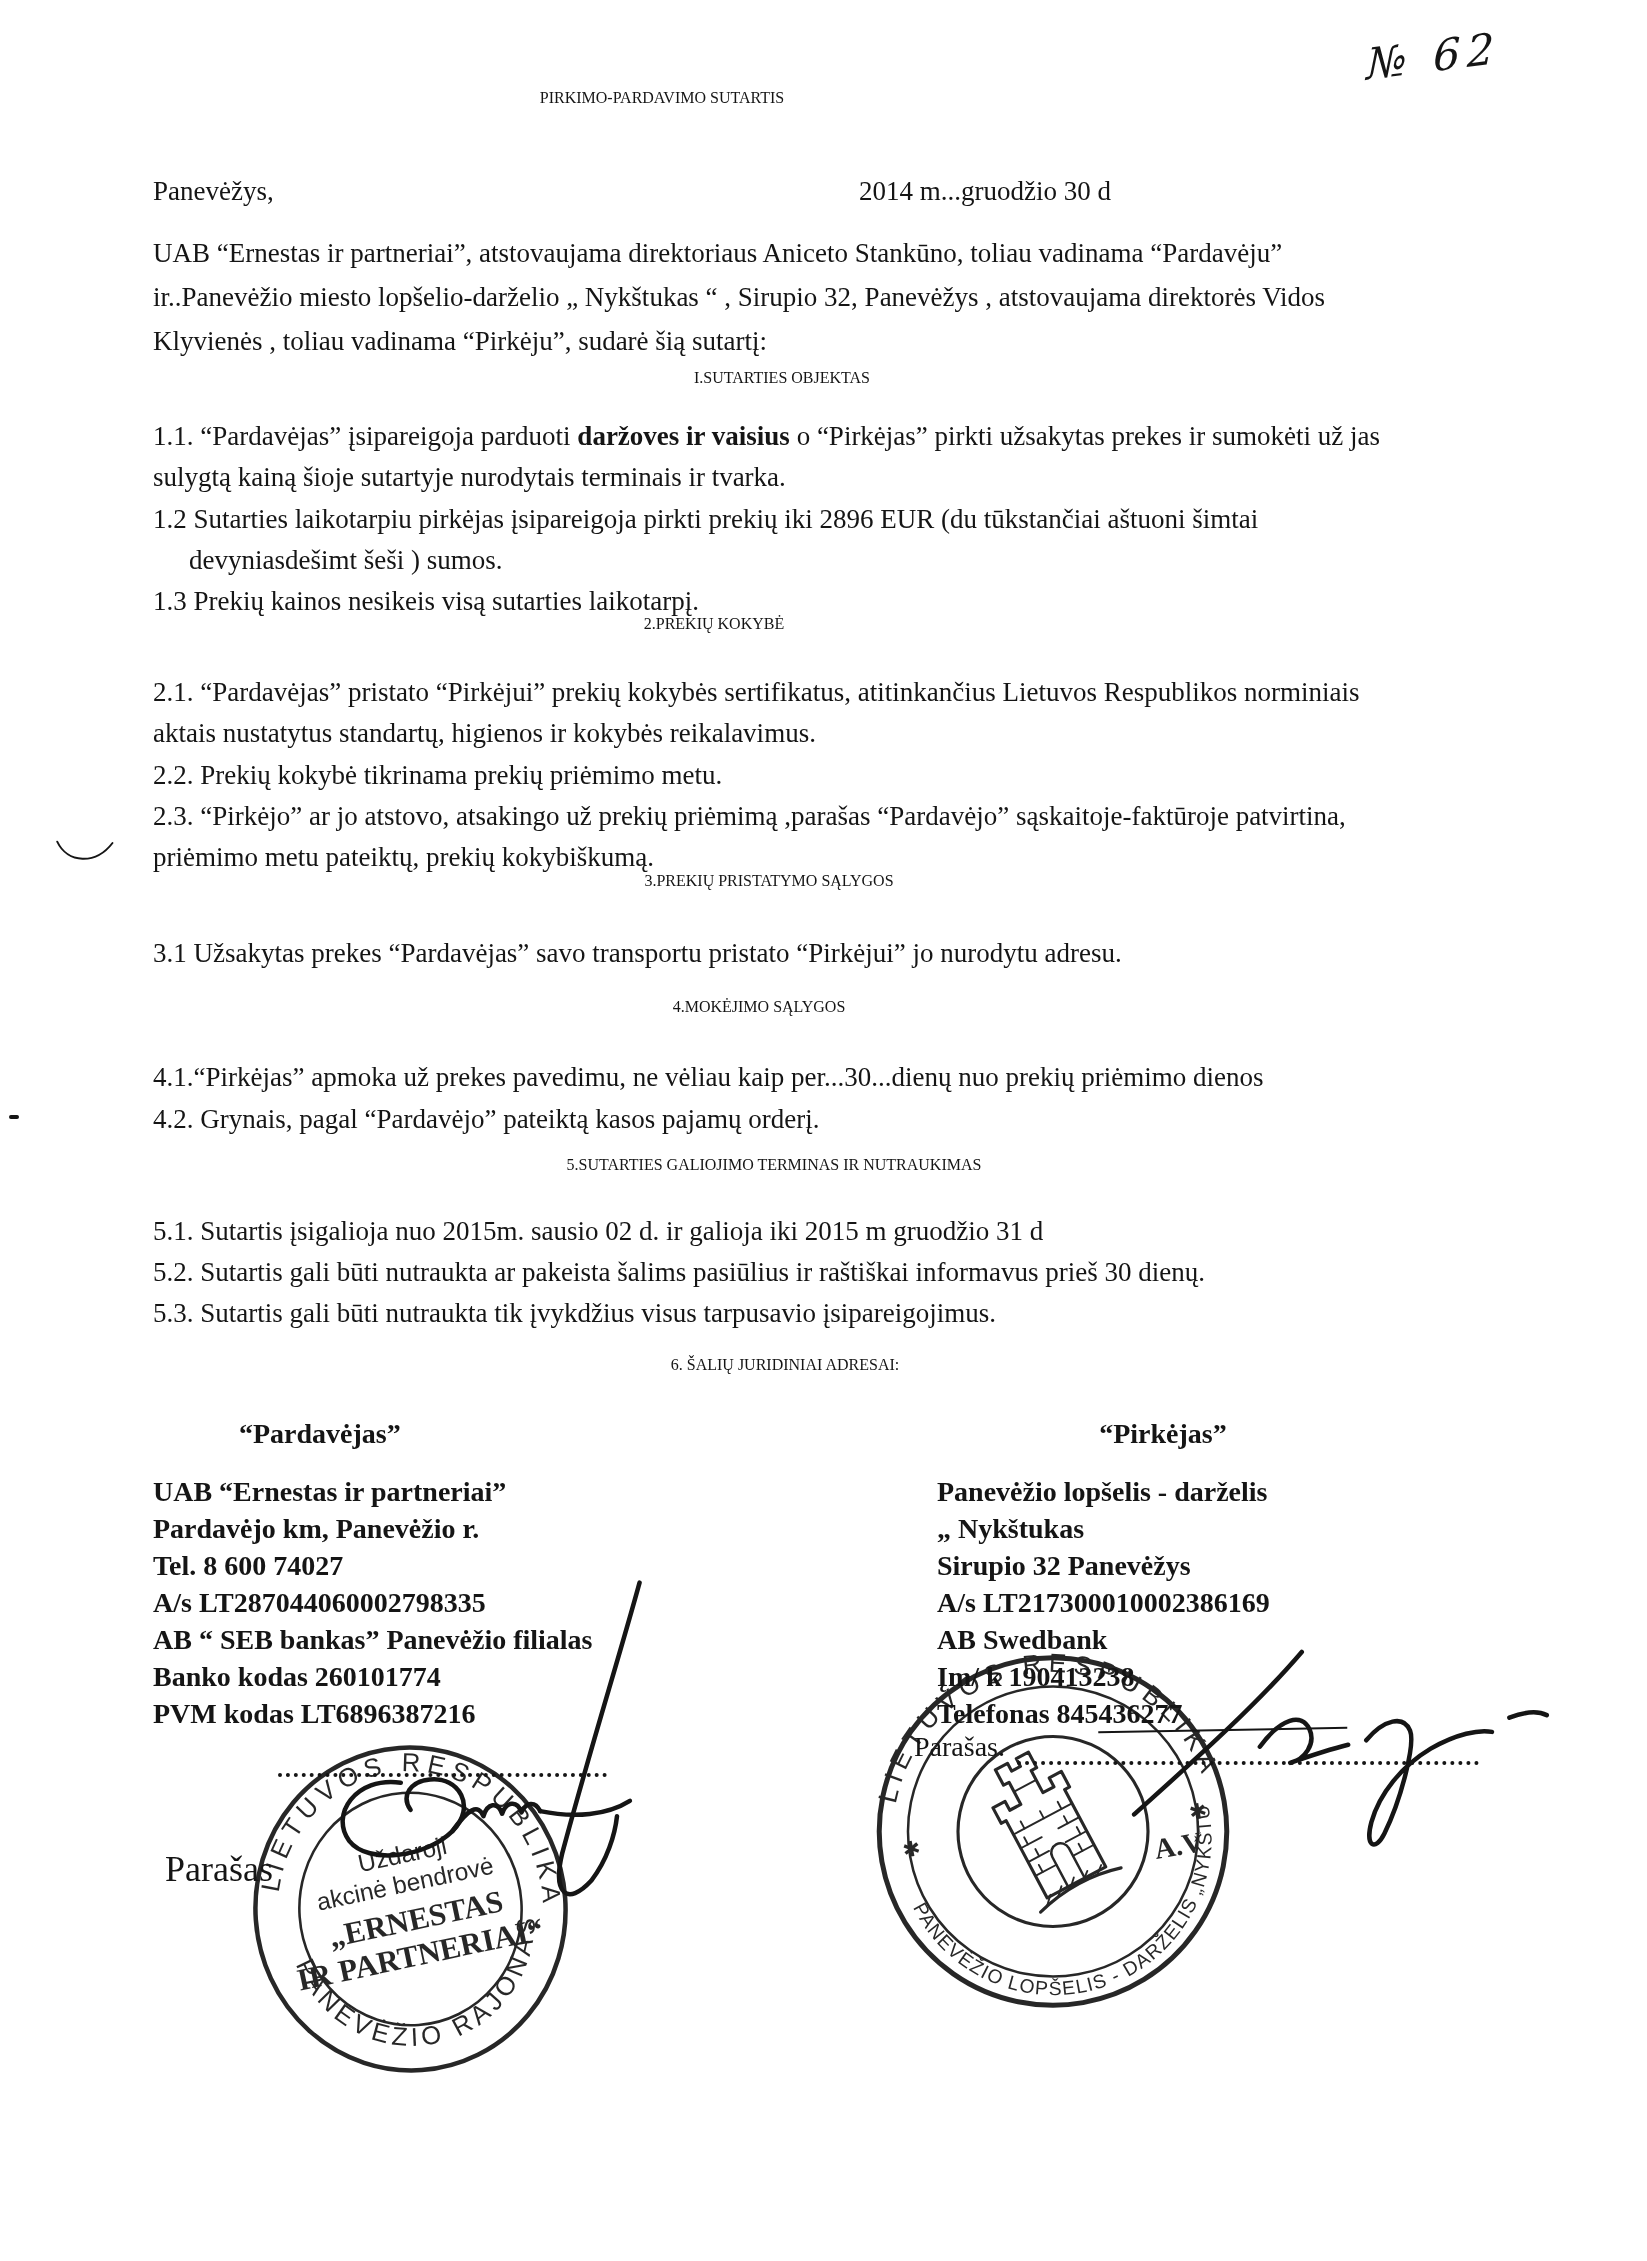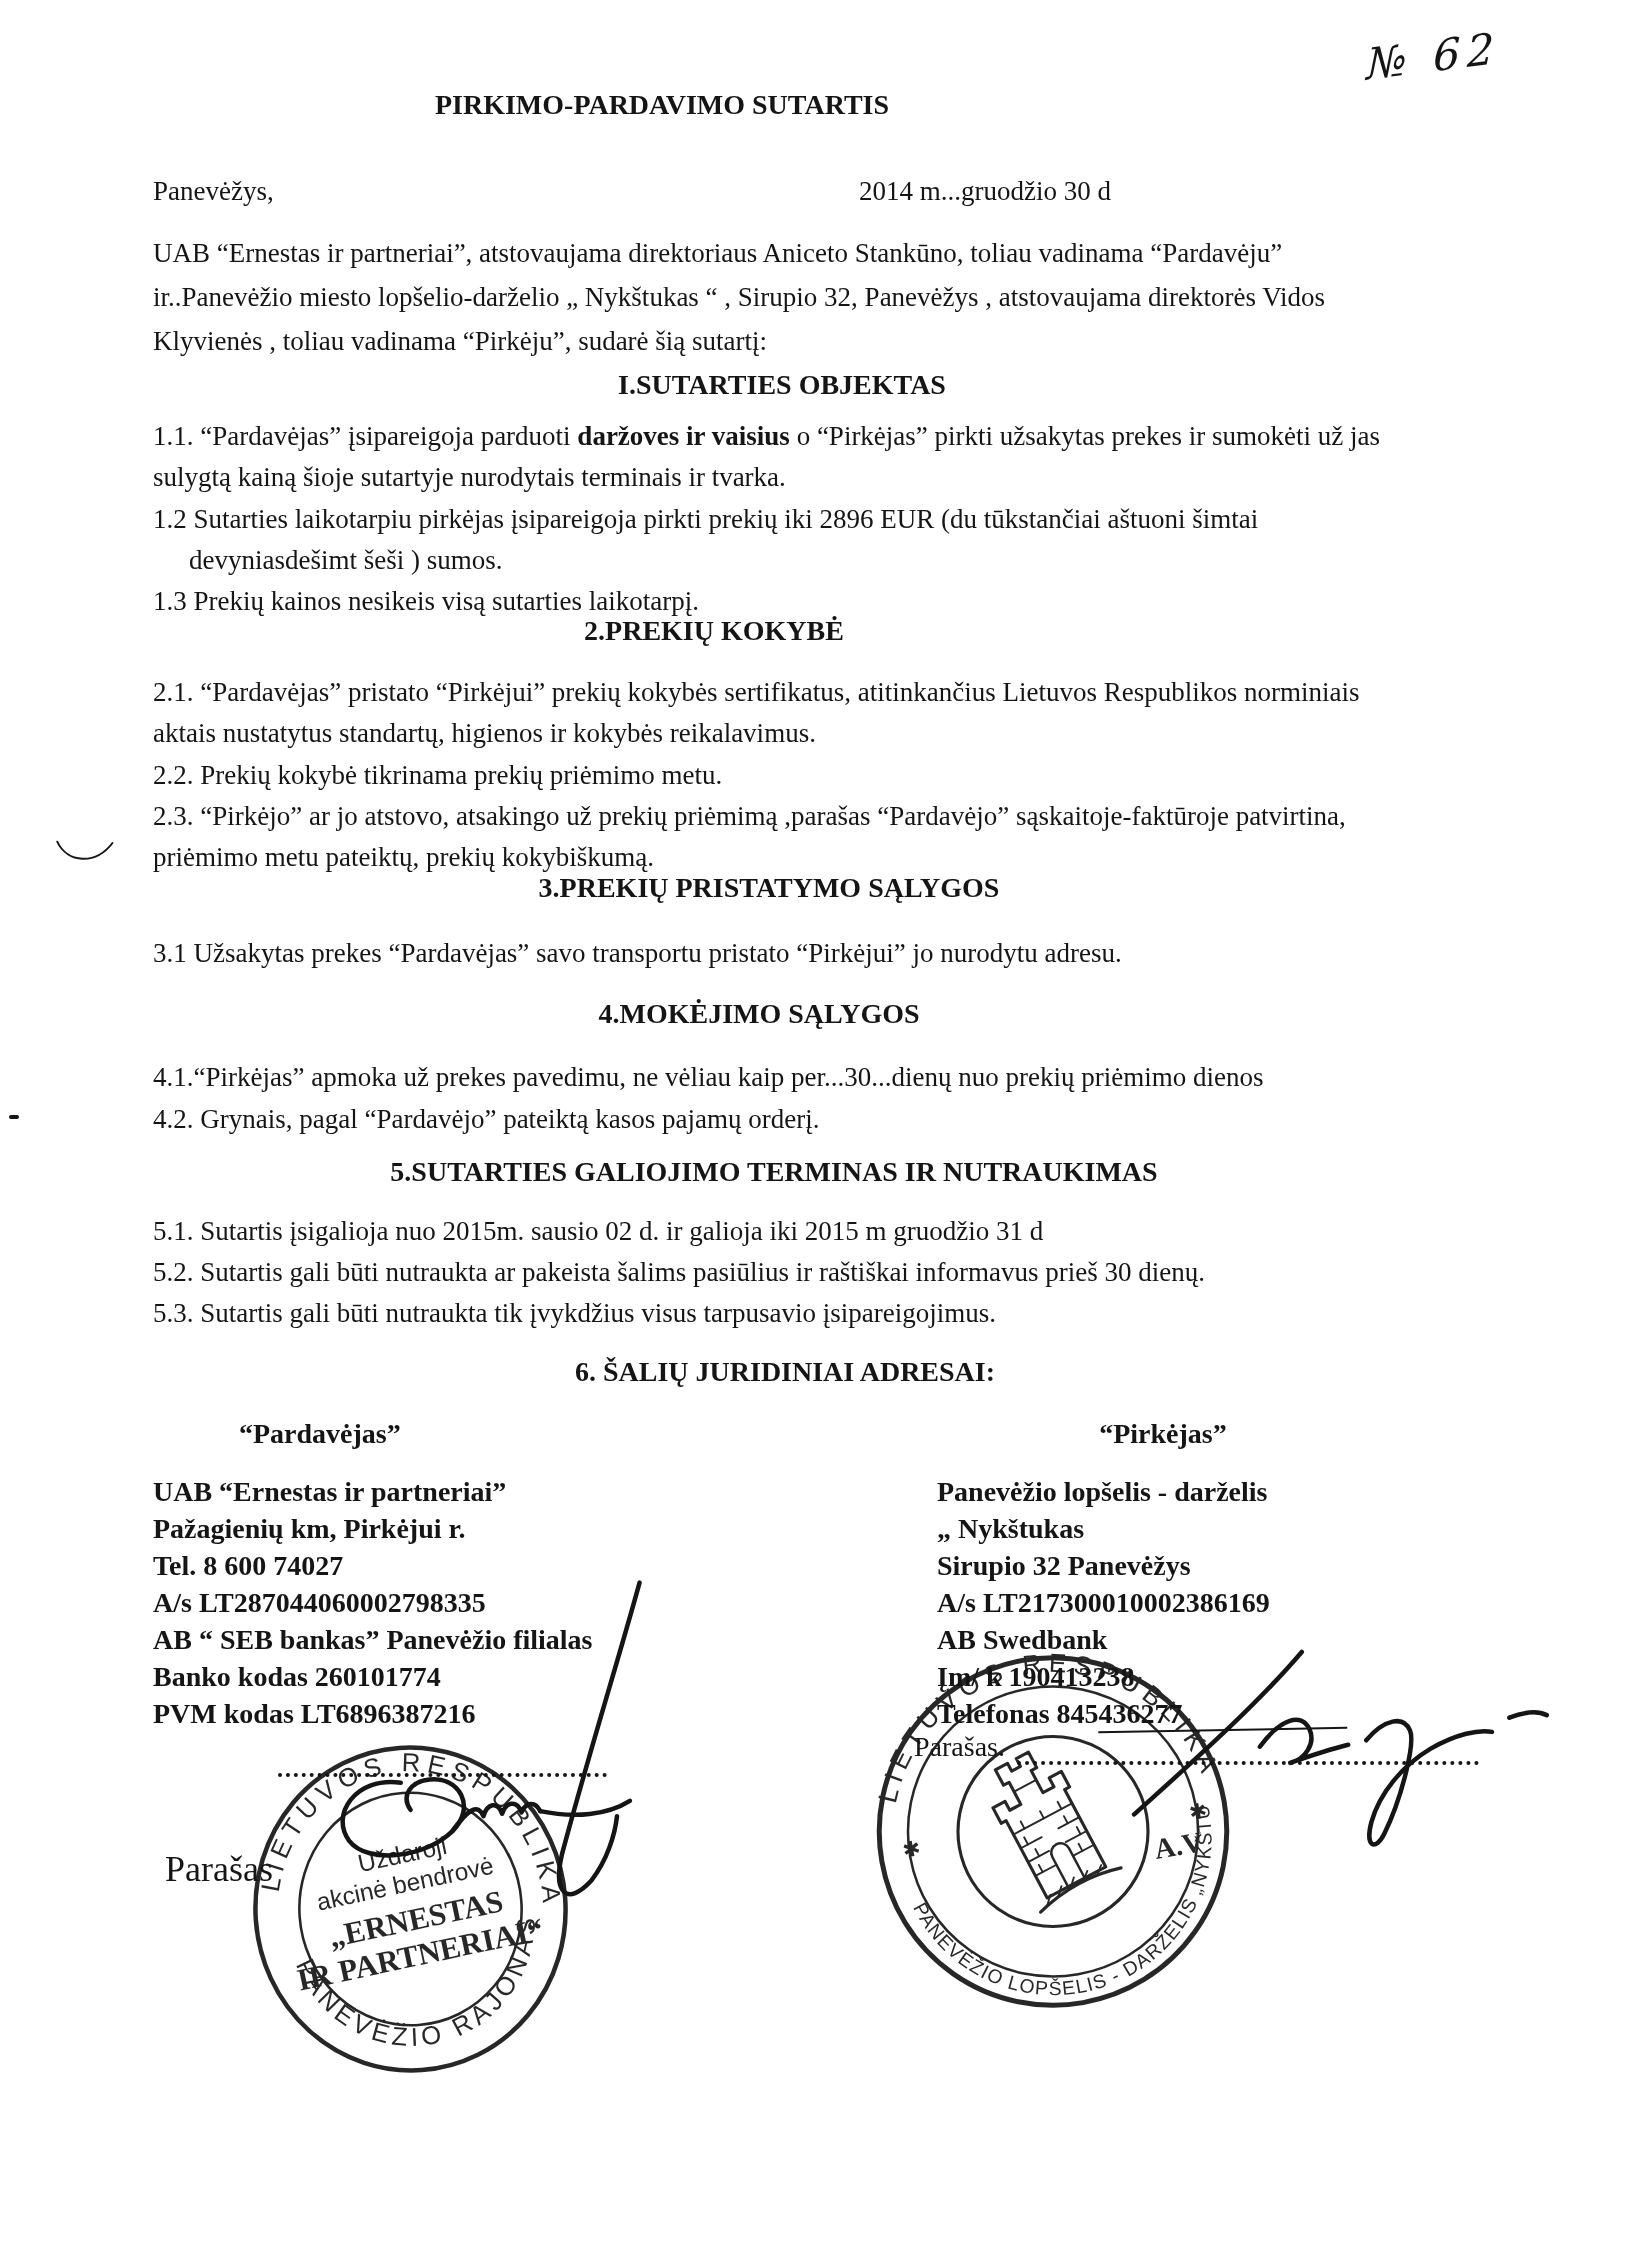--- a/index.html
+++ b/index.html
@@ -1,20 +1,20 @@
 <!DOCTYPE html>
 <html style="font-size:10.3px"><head>
 <meta charset="utf-8">
 <style>
   html,body{margin:0;padding:0;background:#888;}
   #page{position:relative;width:1647px;height:2261px;background:#ffffff;
         font-family:"Liberation Serif",serif;color:#151515;overflow:hidden;}
   .abs{position:absolute;white-space:nowrap;}
   .bl{position:absolute;white-space:nowrap;font-size:27px;left:153px;}
-  .hd{position:absolute;white-space:nowrap;font-size:28px;font-weight:bold;transform:translateX(-50%);}
+  .hd{position:absolute;white-space:nowrap;font-size:16px;font-weight:normal;transform:translateX(-50%);}
   .addr{font-size:28px;line-height:37px;font-weight:bold;}
   .dots{position:absolute;border-bottom:4.5px dotted #151515;height:36px;}
   .handnum{font-family:"DejaVu Serif",serif;font-style:italic;font-size:43px;
            transform:rotate(-7deg) skewX(-8deg);letter-spacing:6.5px;}
   .partylabel{font-size:28px;font-weight:bold;}
   svg{position:absolute;overflow:visible;}
   .ink{stroke:#151515;fill:none;stroke-linecap:round;stroke-linejoin:round;}
 </style>
 </head>
 <body>
@@ -64,21 +64,21 @@
   <div class="bl" style="top:1257px;">5.2. Sutartis gali būti nutraukta ar pakeista šalims pasiūlius ir raštiškai informavus prieš 30 dienų.</div>
   <div class="bl" style="top:1298px;">5.3. Sutartis gali būti nutraukta tik įvykdžius visus tarpusavio įsipareigojimus.</div>
 
   <div class="hd" style="left:785px;top:1356px;">6. ŠALIŲ JURIDINIAI ADRESAI:</div>
 
   <div class="abs partylabel" style="left:239px;top:1418px;">“Pardavėjas”</div>
   <div class="abs partylabel" style="left:1163px;top:1418px;transform:translateX(-50%);">“Pirkėjas”</div>
 
   <div class="abs addr" style="left:153px;top:1473px;">
     <div>UAB “Ernestas ir partneriai”</div>
-    <div>Pažagienių km, Pirkėjui r.</div>
+    <div>Pardavėjo km, Panevėžio r.</div>
     <div>Tel. 8 600 74027</div>
     <div>A/s LT287044060002798335</div>
     <div>AB “ SEB bankas” Panevėžio filialas</div>
     <div>Banko kodas   260101774</div>
     <div>PVM kodas LT6896387216</div>
   </div>
 
   <div class="abs addr" style="left:937px;top:1473px;width:478px;text-align:left;">
     <div>Panevėžio lopšelis - darželis</div>
     <div>„ Nykštukas</div>

